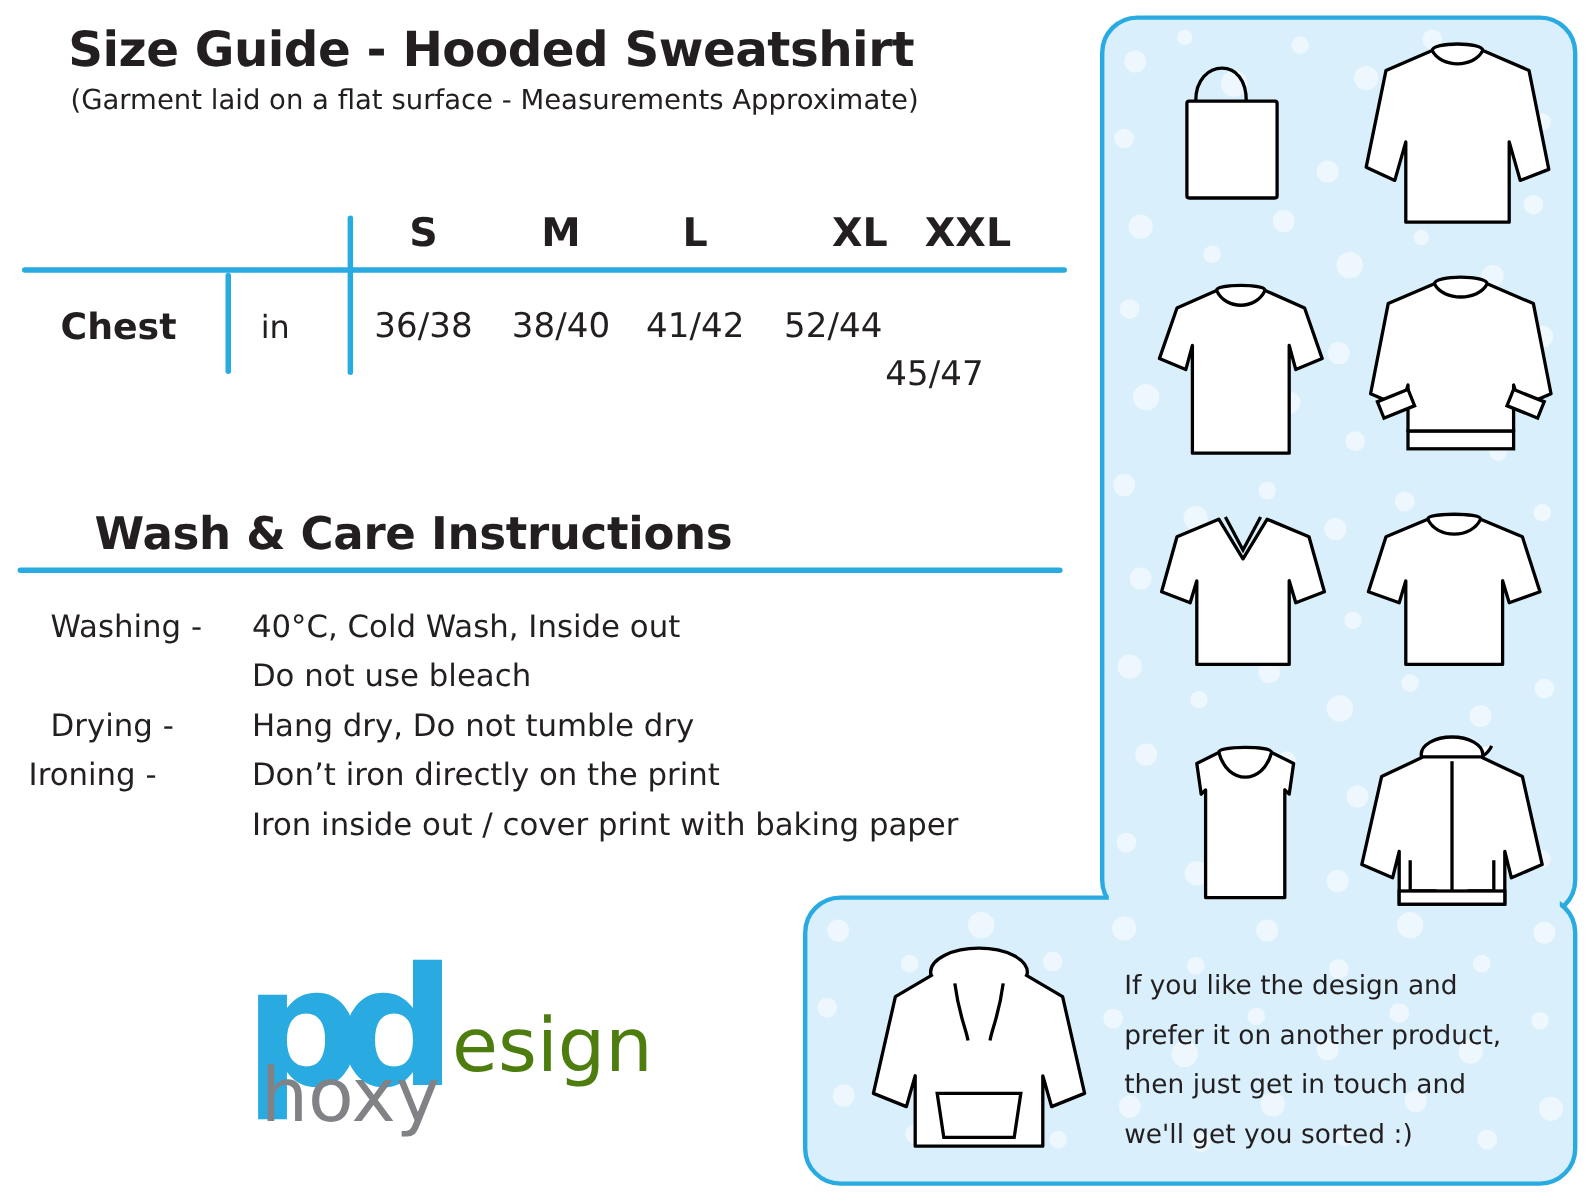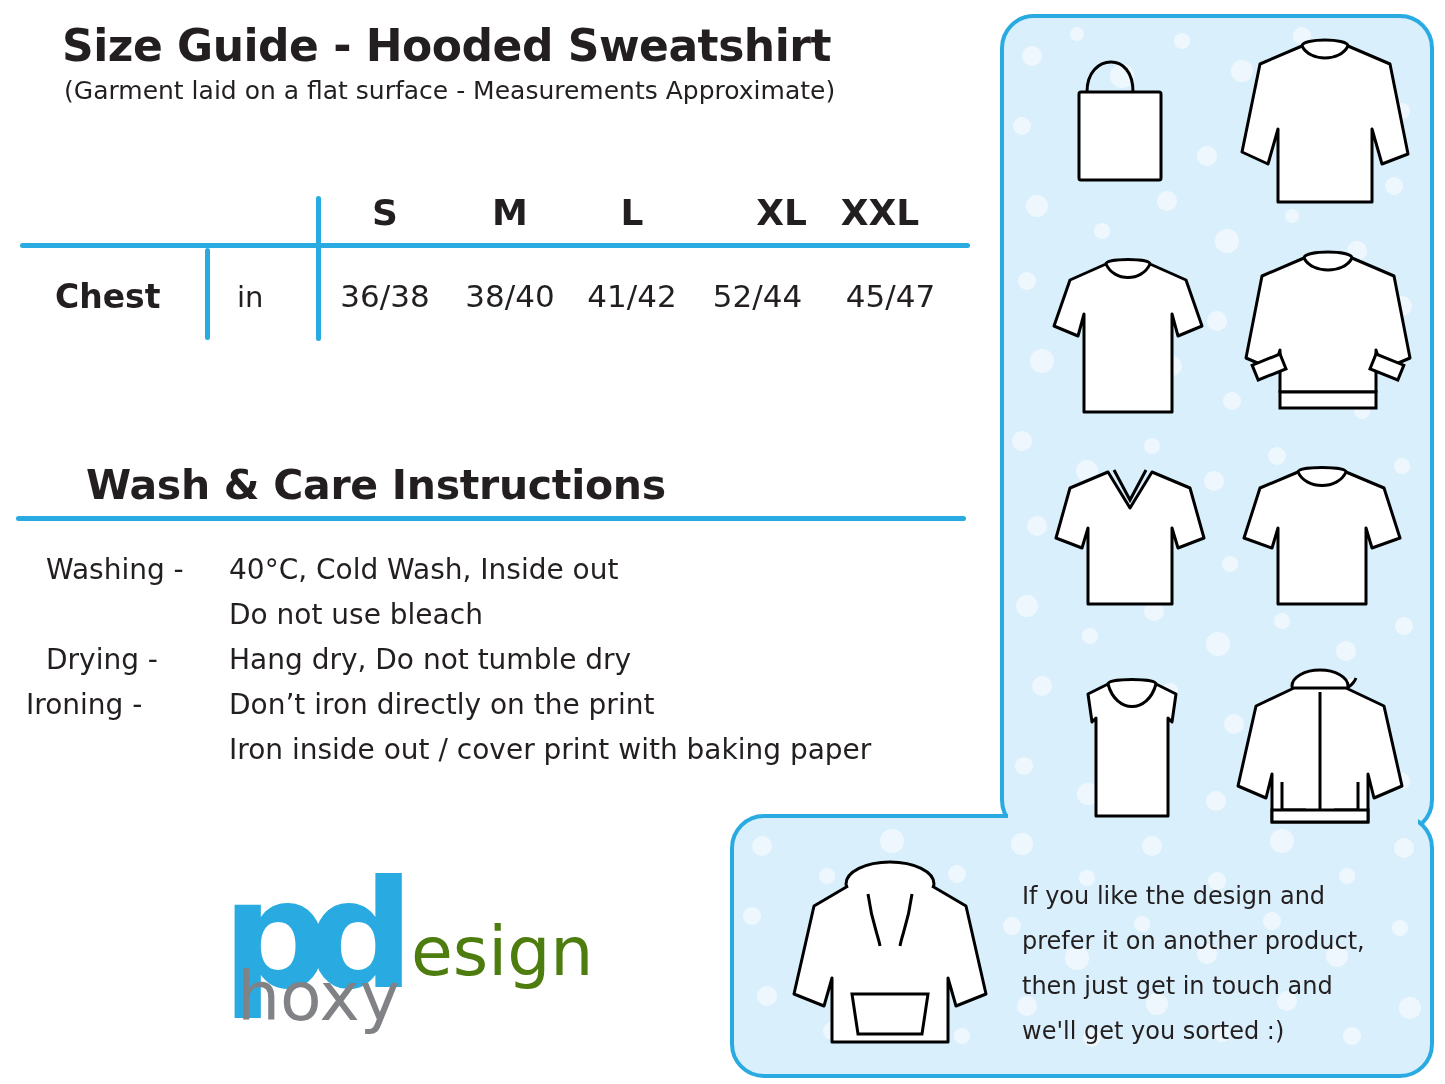--- a/index.html
+++ b/index.html
@@ -214,21 +214,21 @@
     <div class="rule-v" style="left:205px; top:248px; width:5px; height:92px;"></div>
     <div class="rule-v" style="left:316px; top:196px; width:5px; height:145px;"></div>
 
     <div class="chest-label">Chest</div>
     <div class="chest-unit">in</div>
 
     <div class="chest-val" style="left:330px;width:110px;">36/38</div>
     <div class="chest-val" style="left:455px;width:110px;">38/40</div>
     <div class="chest-val" style="left:577px;width:110px;">41/42</div>
     <div class="chest-val" style="left:700px;width:115px;">52/44</div>
-    <div class="chest-val" style="left:833px;width:115px;">45/47</div>
+    <div class="chest-val" style="left:792px;width:115px;margin-top:44px;">45/47</div>
   </div>
 
   <div id="wash-title">Wash &amp; Care Instructions</div>
   <div id="wash-rule"></div>
 
   <div>
     <div class="care-label" style="left:46px; top:553px;">Washing -</div>
     <div class="care-value" style="top:553px;">40°C, Cold Wash, Inside out</div>
     <div class="care-value" style="top:598px;">Do not use bleach</div>
 

